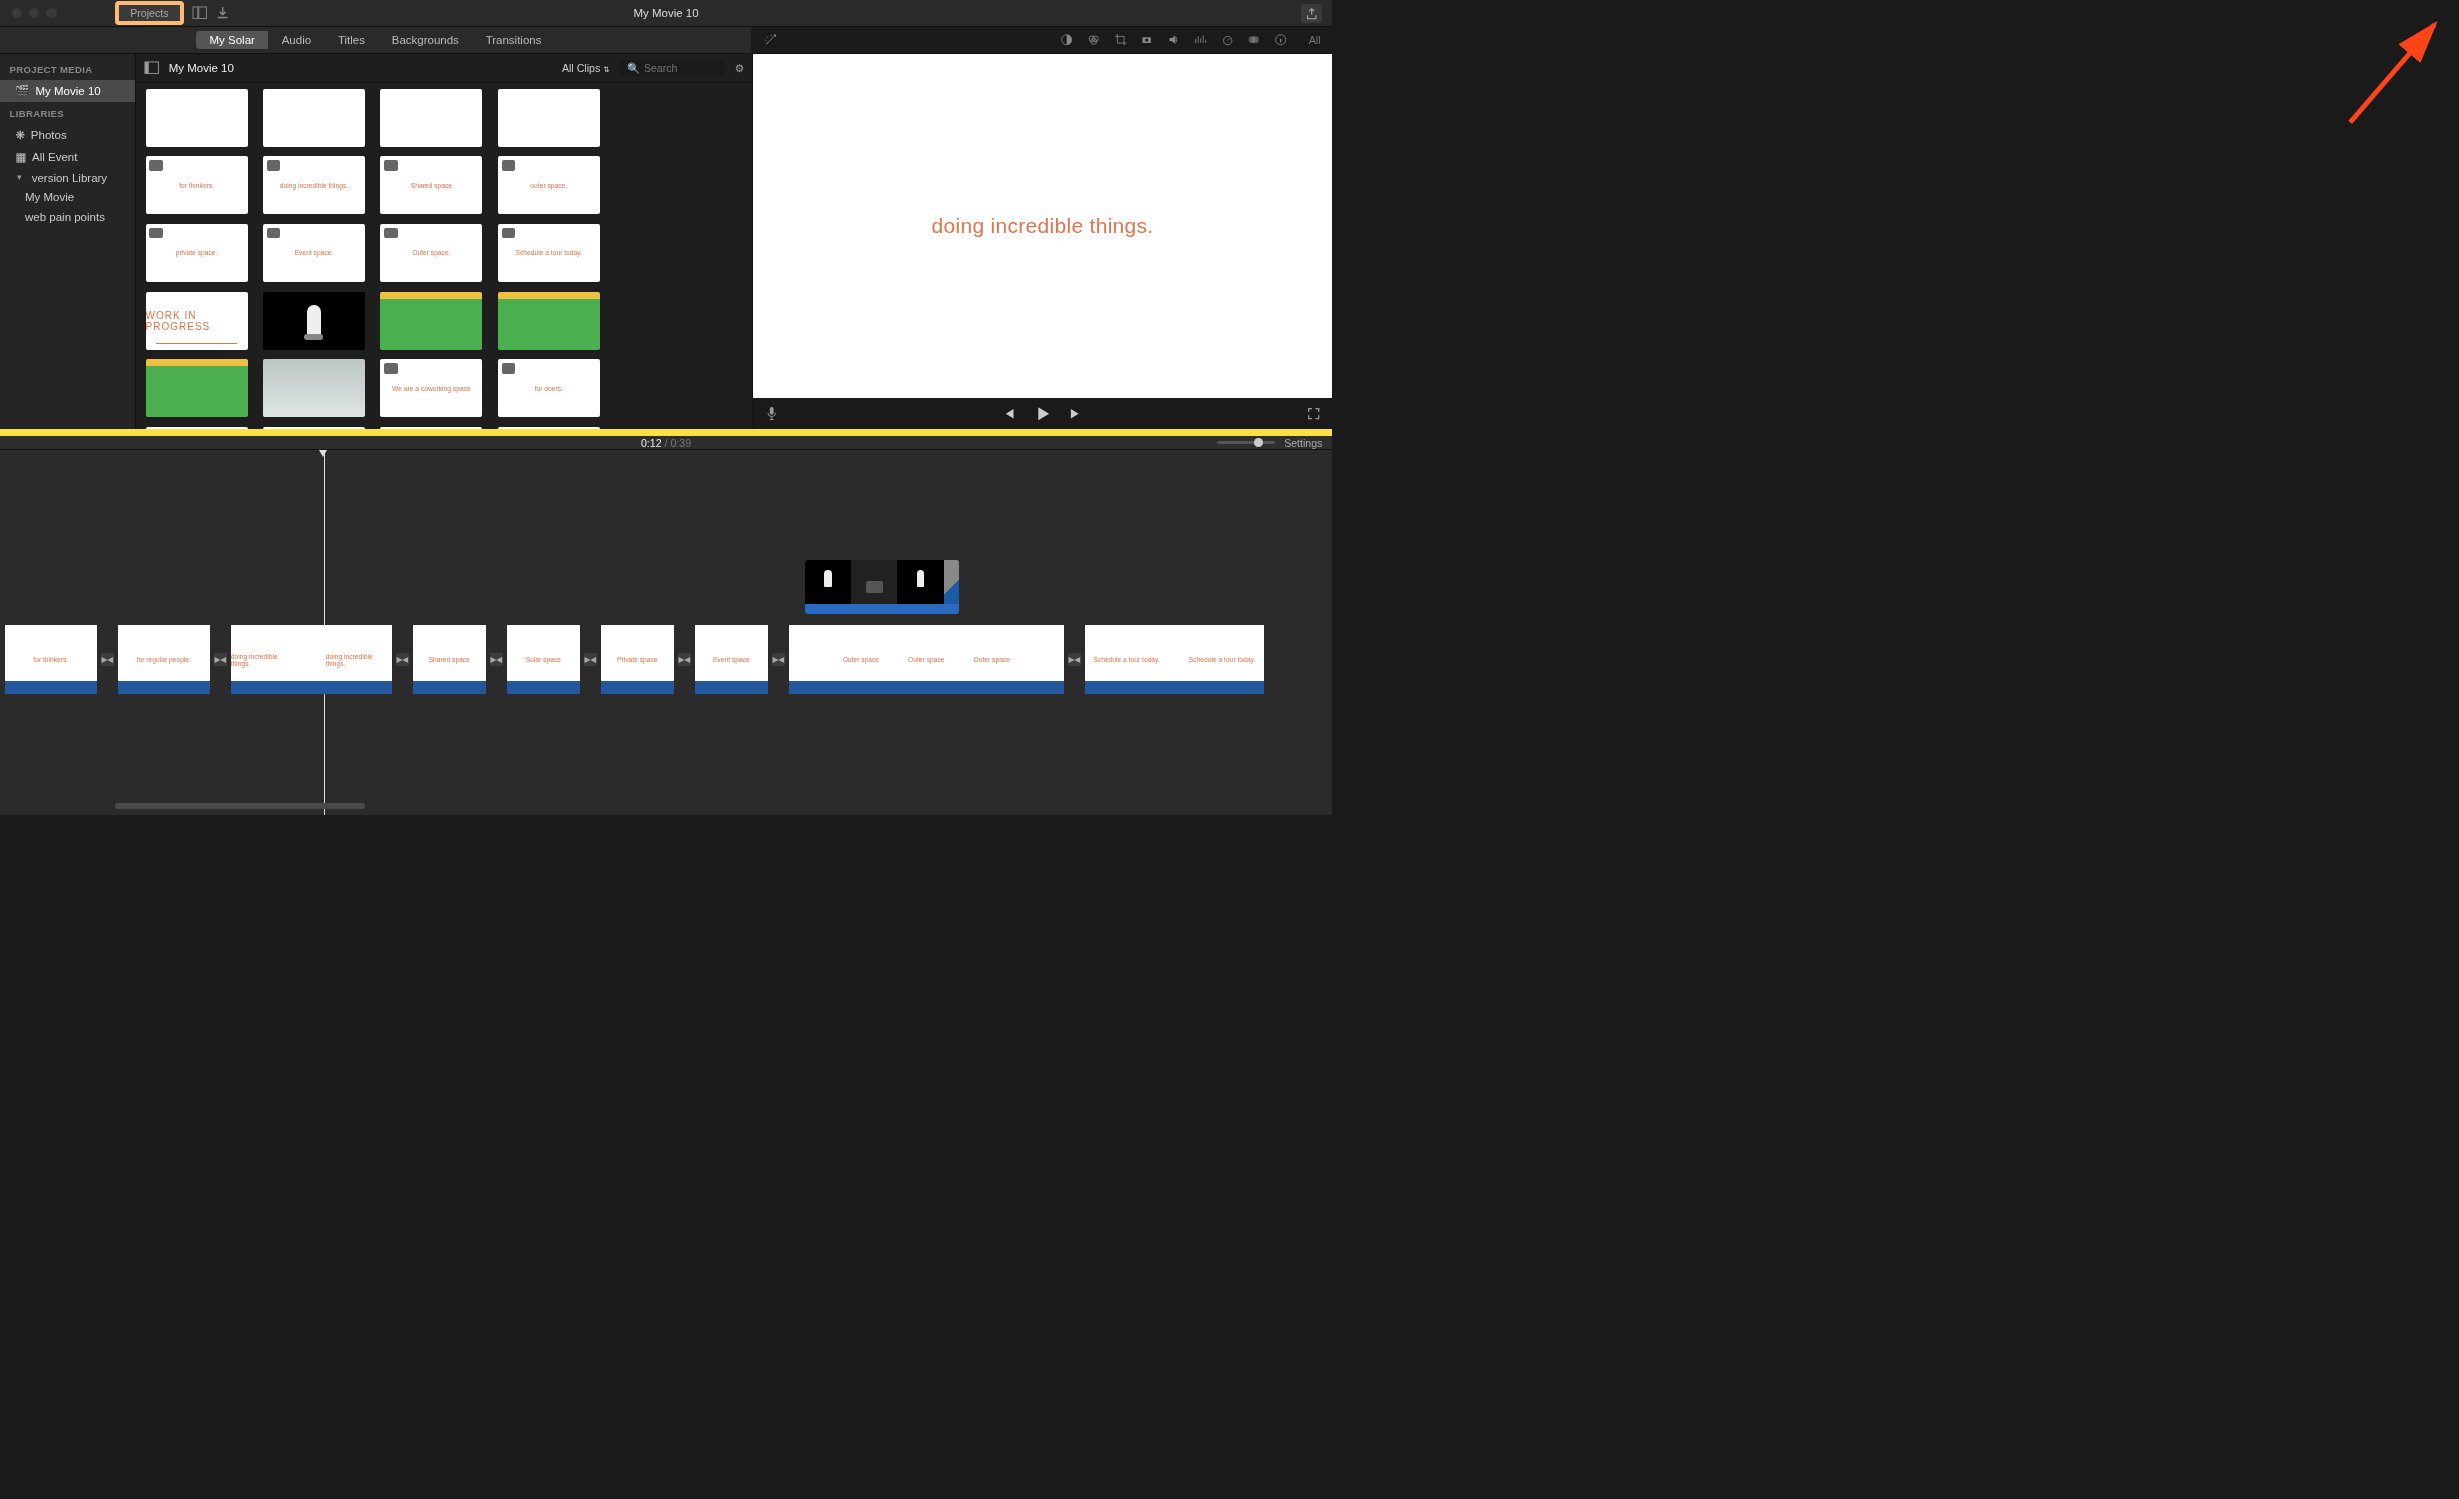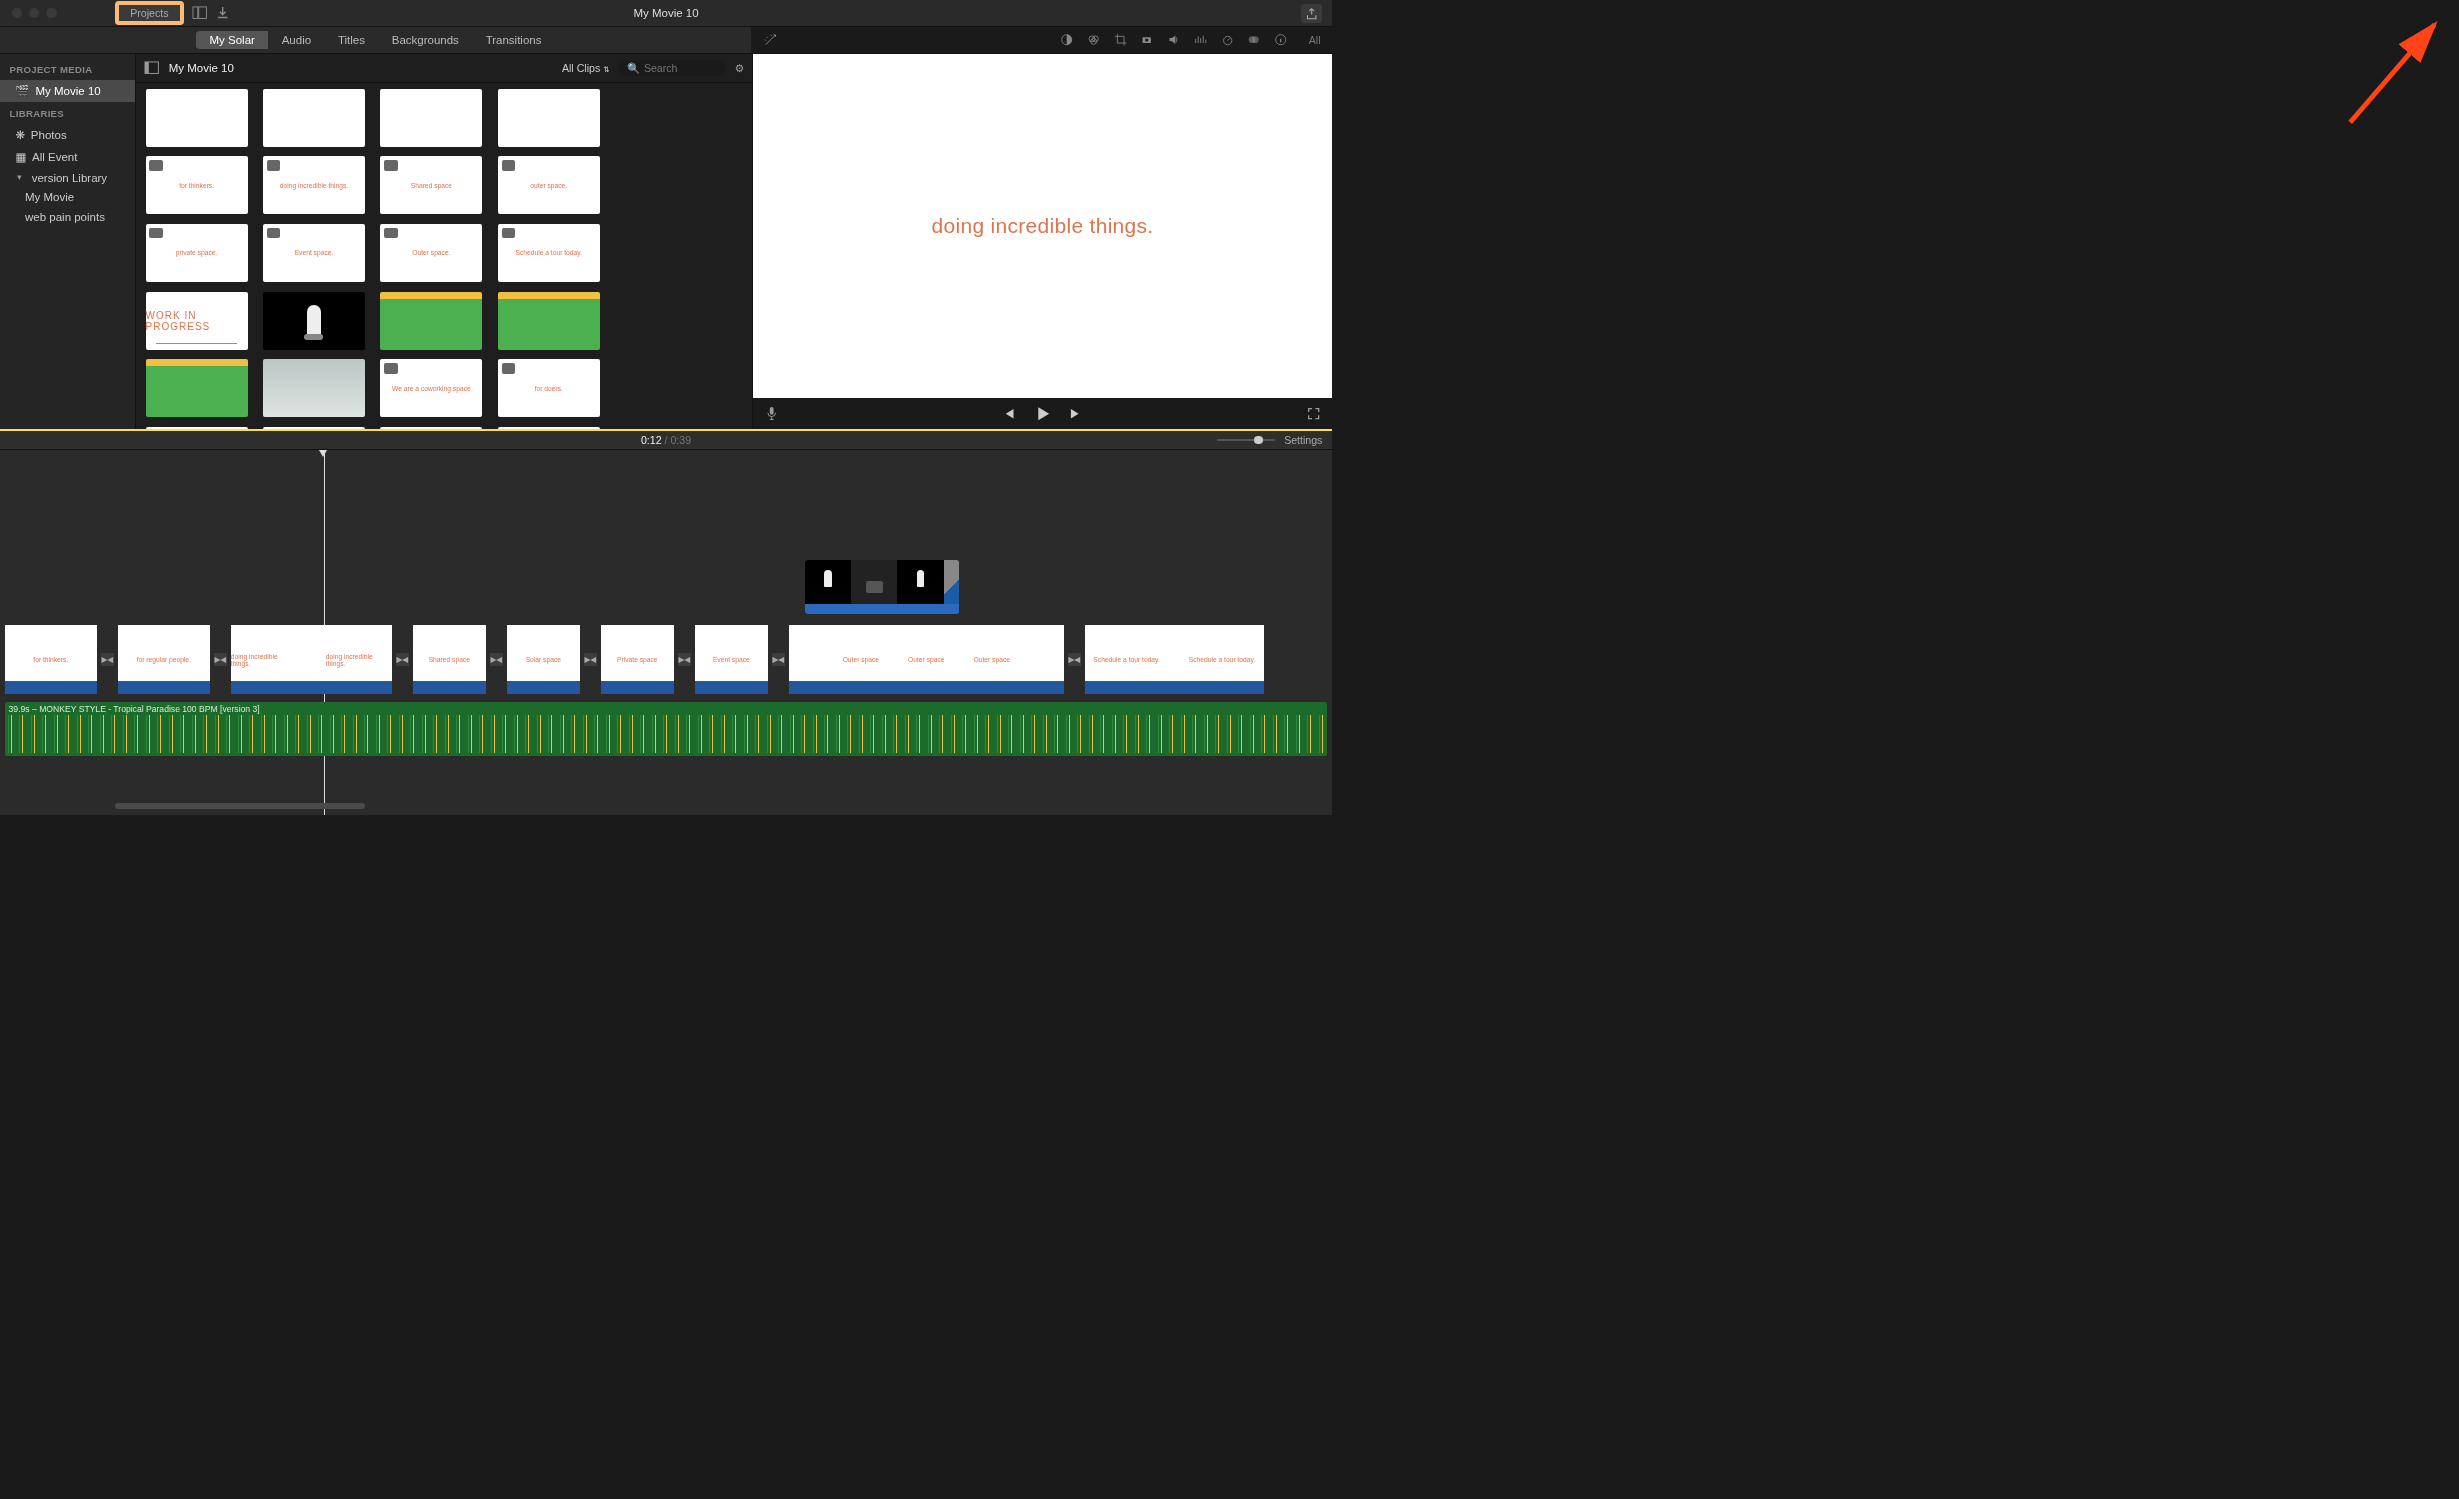--- a/index.html
+++ b/index.html
@@ -204,21 +204,21 @@
 
 .timeline-header {
   height:21px;
   background:#2e2e2e;
   display:flex;
   align-items:center;
   justify-content:center;
   color:#aaa;
   font-size:10.6px;
   position:relative;
-  border-top:2px solid #fde047;
+  border-top:7px solid #fde047;
   border-bottom:1px solid #111;
 }
 .timeline-header .right {
   position:absolute; right:9.6px;
   display:flex; align-items:center; gap:9.6px;
 }
 .zoom-slider {
   width:58px; height:2.9px; background:#555; border-radius:1.9px; position:relative;
 }
 .zoom-thumb { position:absolute; right:11.5px; top:-2.9px; width:8.6px;height:8.6px;background:#ccc;border-radius:50%;}
@@ -702,24 +702,20 @@
       </div>
       <div class="video-clip" style="width: 179px;">
         <div style="display:flex;gap:29px;">
           <span class="label">Schedule a tour today.</span>
           <span class="label">Schedule a tour today.</span>
         </div>
         <div class="blue-bar"></div>
       </div>
     </div>
 
-  <div class="audio-track">
-    <div class="audio-label">39.9s – MONKEY STYLE - Tropical Paradise 100 BPM [version 3]</div>
-    <div class="audio-wave"></div>
-  </div>
 
   <div class="scrollbar-bottom"></div>
 </div>
 
 <svg class="arrow-annotation" viewBox="0 0 120 120" style="position:absolute;top:17.3px;right:13.4px;">
   <defs>
       <marker id="ah" markerWidth="10" markerHeight="10" refX="8" refY="3" orient="auto">
         <path d="M0,0 L9,3 L0,6 z" fill="#ff4518"></path>
       </marker>
     </defs>

